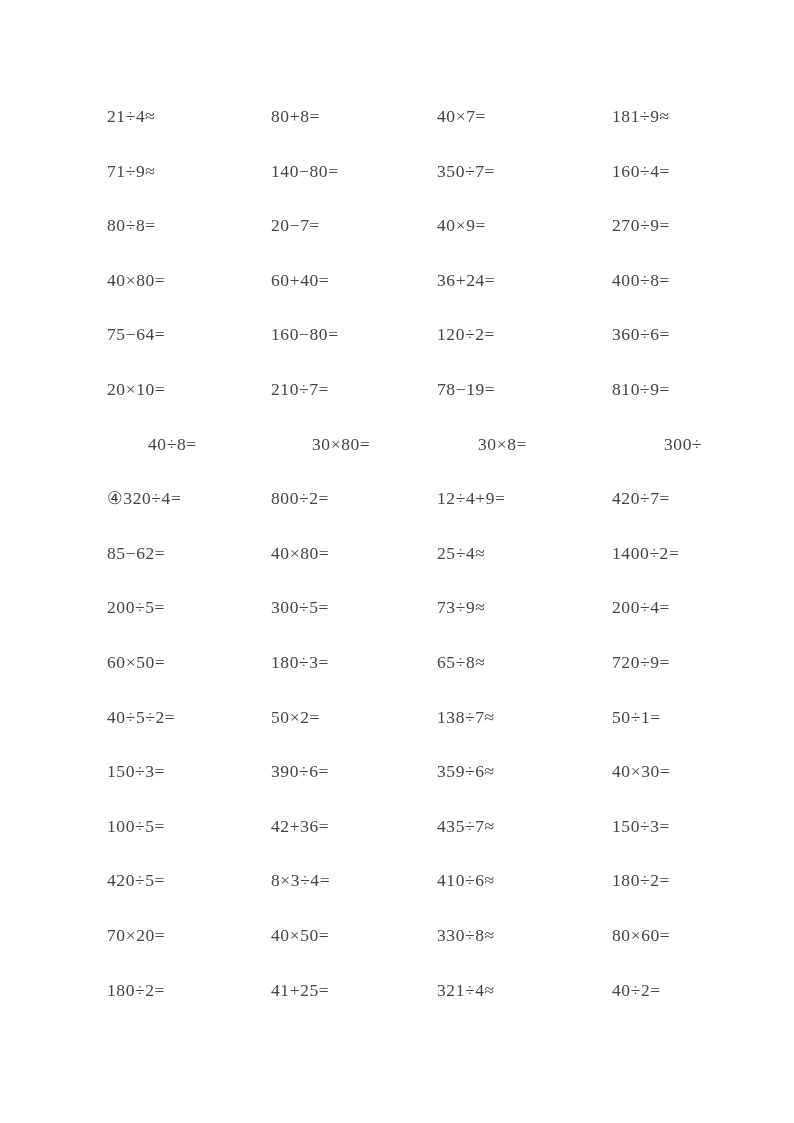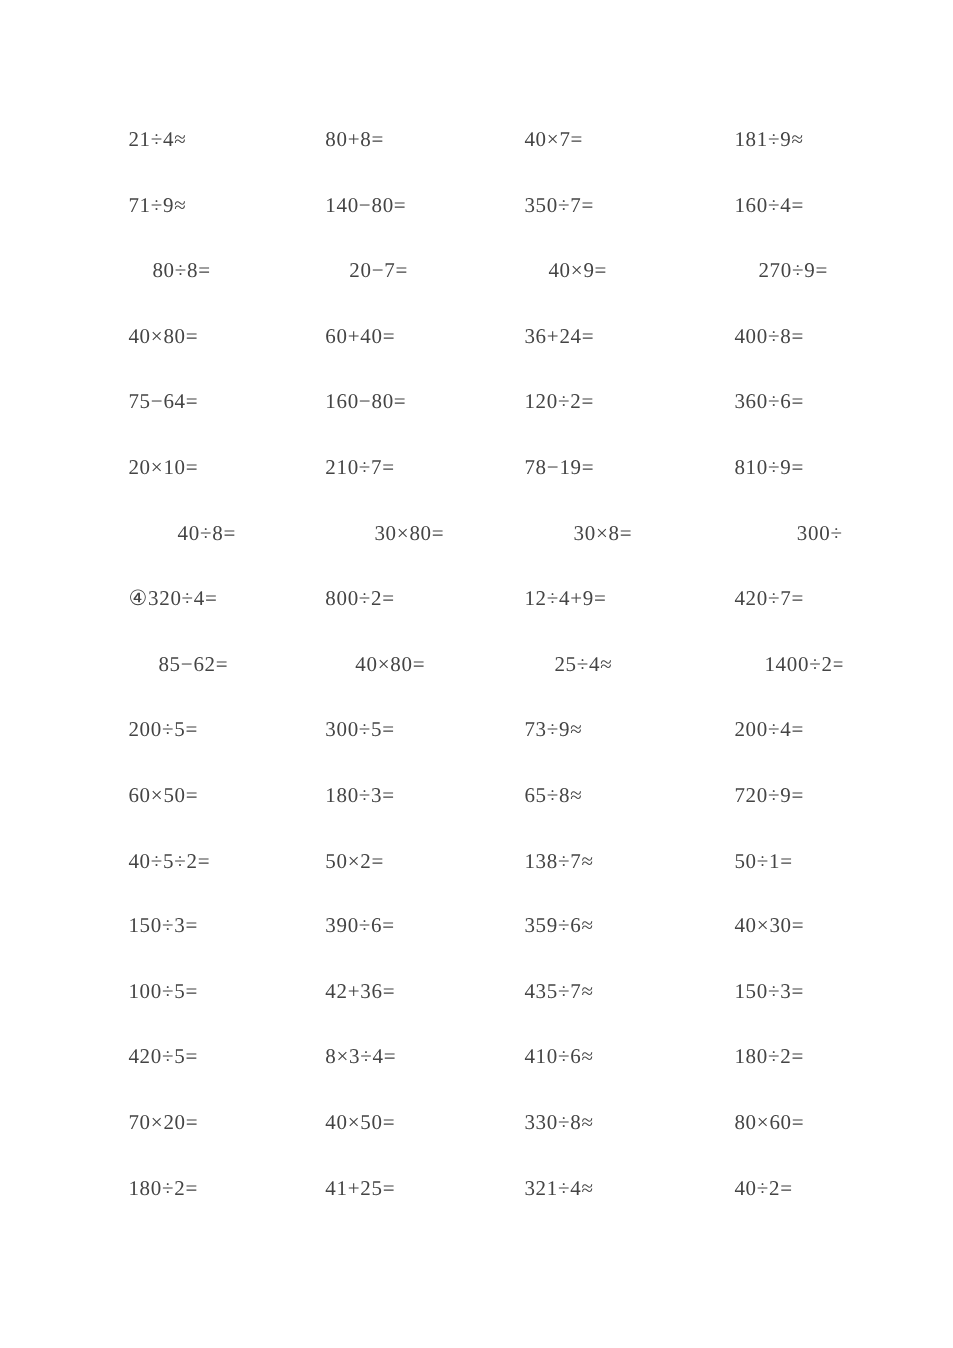--- a/index.html
+++ b/index.html
@@ -57,21 +57,21 @@
       <span class="problem-cell col-4">181÷9≈</span>
     </div>
 
     <div class="problem-row" style="position: absolute; left: 0px; right: 0px; top: 159.6px; padding-left: 31px;">
       <span class="problem-cell col-1">71÷9≈</span>
       <span class="problem-cell col-2">140−80=</span>
       <span class="problem-cell col-3">350÷7=</span>
       <span class="problem-cell col-4">160÷4=</span>
     </div>
 
-    <div class="problem-row" style="position: absolute; left: 0px; right: 0px; top: 214.2px; margin-left: 20px;">
+    <div class="problem-row" style="position: absolute; left: 0px; right: 0px; top: 214.2px;">
       <span class="problem-cell col-1">80÷8=</span>
       <span class="problem-cell col-2">20−7=</span>
       <span class="problem-cell col-3">40×9=</span>
       <span class="problem-cell col-4">270÷9=</span>
     </div>
 
     <div class="problem-row" style="position: absolute; left: 0px; right: 0px; top: 268.8px;">
       <span class="problem-cell col-1">40×80=</span>
       <span class="problem-cell col-2">60+40=</span>
       <span class="problem-cell col-3">36+24=</span>
@@ -99,21 +99,21 @@
       <span class="problem-cell col-4 indent">300÷5=</span>
     </div>
 
     <div class="problem-row" style="position: absolute; left: 0px; right: 0px; top: 487.2px;">
       <span class="problem-cell col-1">④320÷4=</span>
       <span class="problem-cell col-2">800÷2=</span>
       <span class="problem-cell col-3">12÷4+9=</span>
       <span class="problem-cell col-4">420÷7=</span>
     </div>
 
-    <div class="problem-row" style="position: absolute; left: 0px; right: 0px; top: 541.8px; margin-left: 25px;">
+    <div class="problem-row" style="position: absolute; left: 0px; right: 0px; top: 541.8px;">
       <span class="problem-cell col-1">85−62=</span>
       <span class="problem-cell col-2">40×80=</span>
       <span class="problem-cell col-3">25÷4≈</span>
       <span class="problem-cell col-4">1400÷2=</span>
     </div>
 
     <div class="problem-row" style="position: absolute; left: 0px; right: 0px; top: 596.4px;">
       <span class="problem-cell col-1">200÷5=</span>
       <span class="problem-cell col-2">300÷5=</span>
       <span class="problem-cell col-3">73÷9≈</span>

